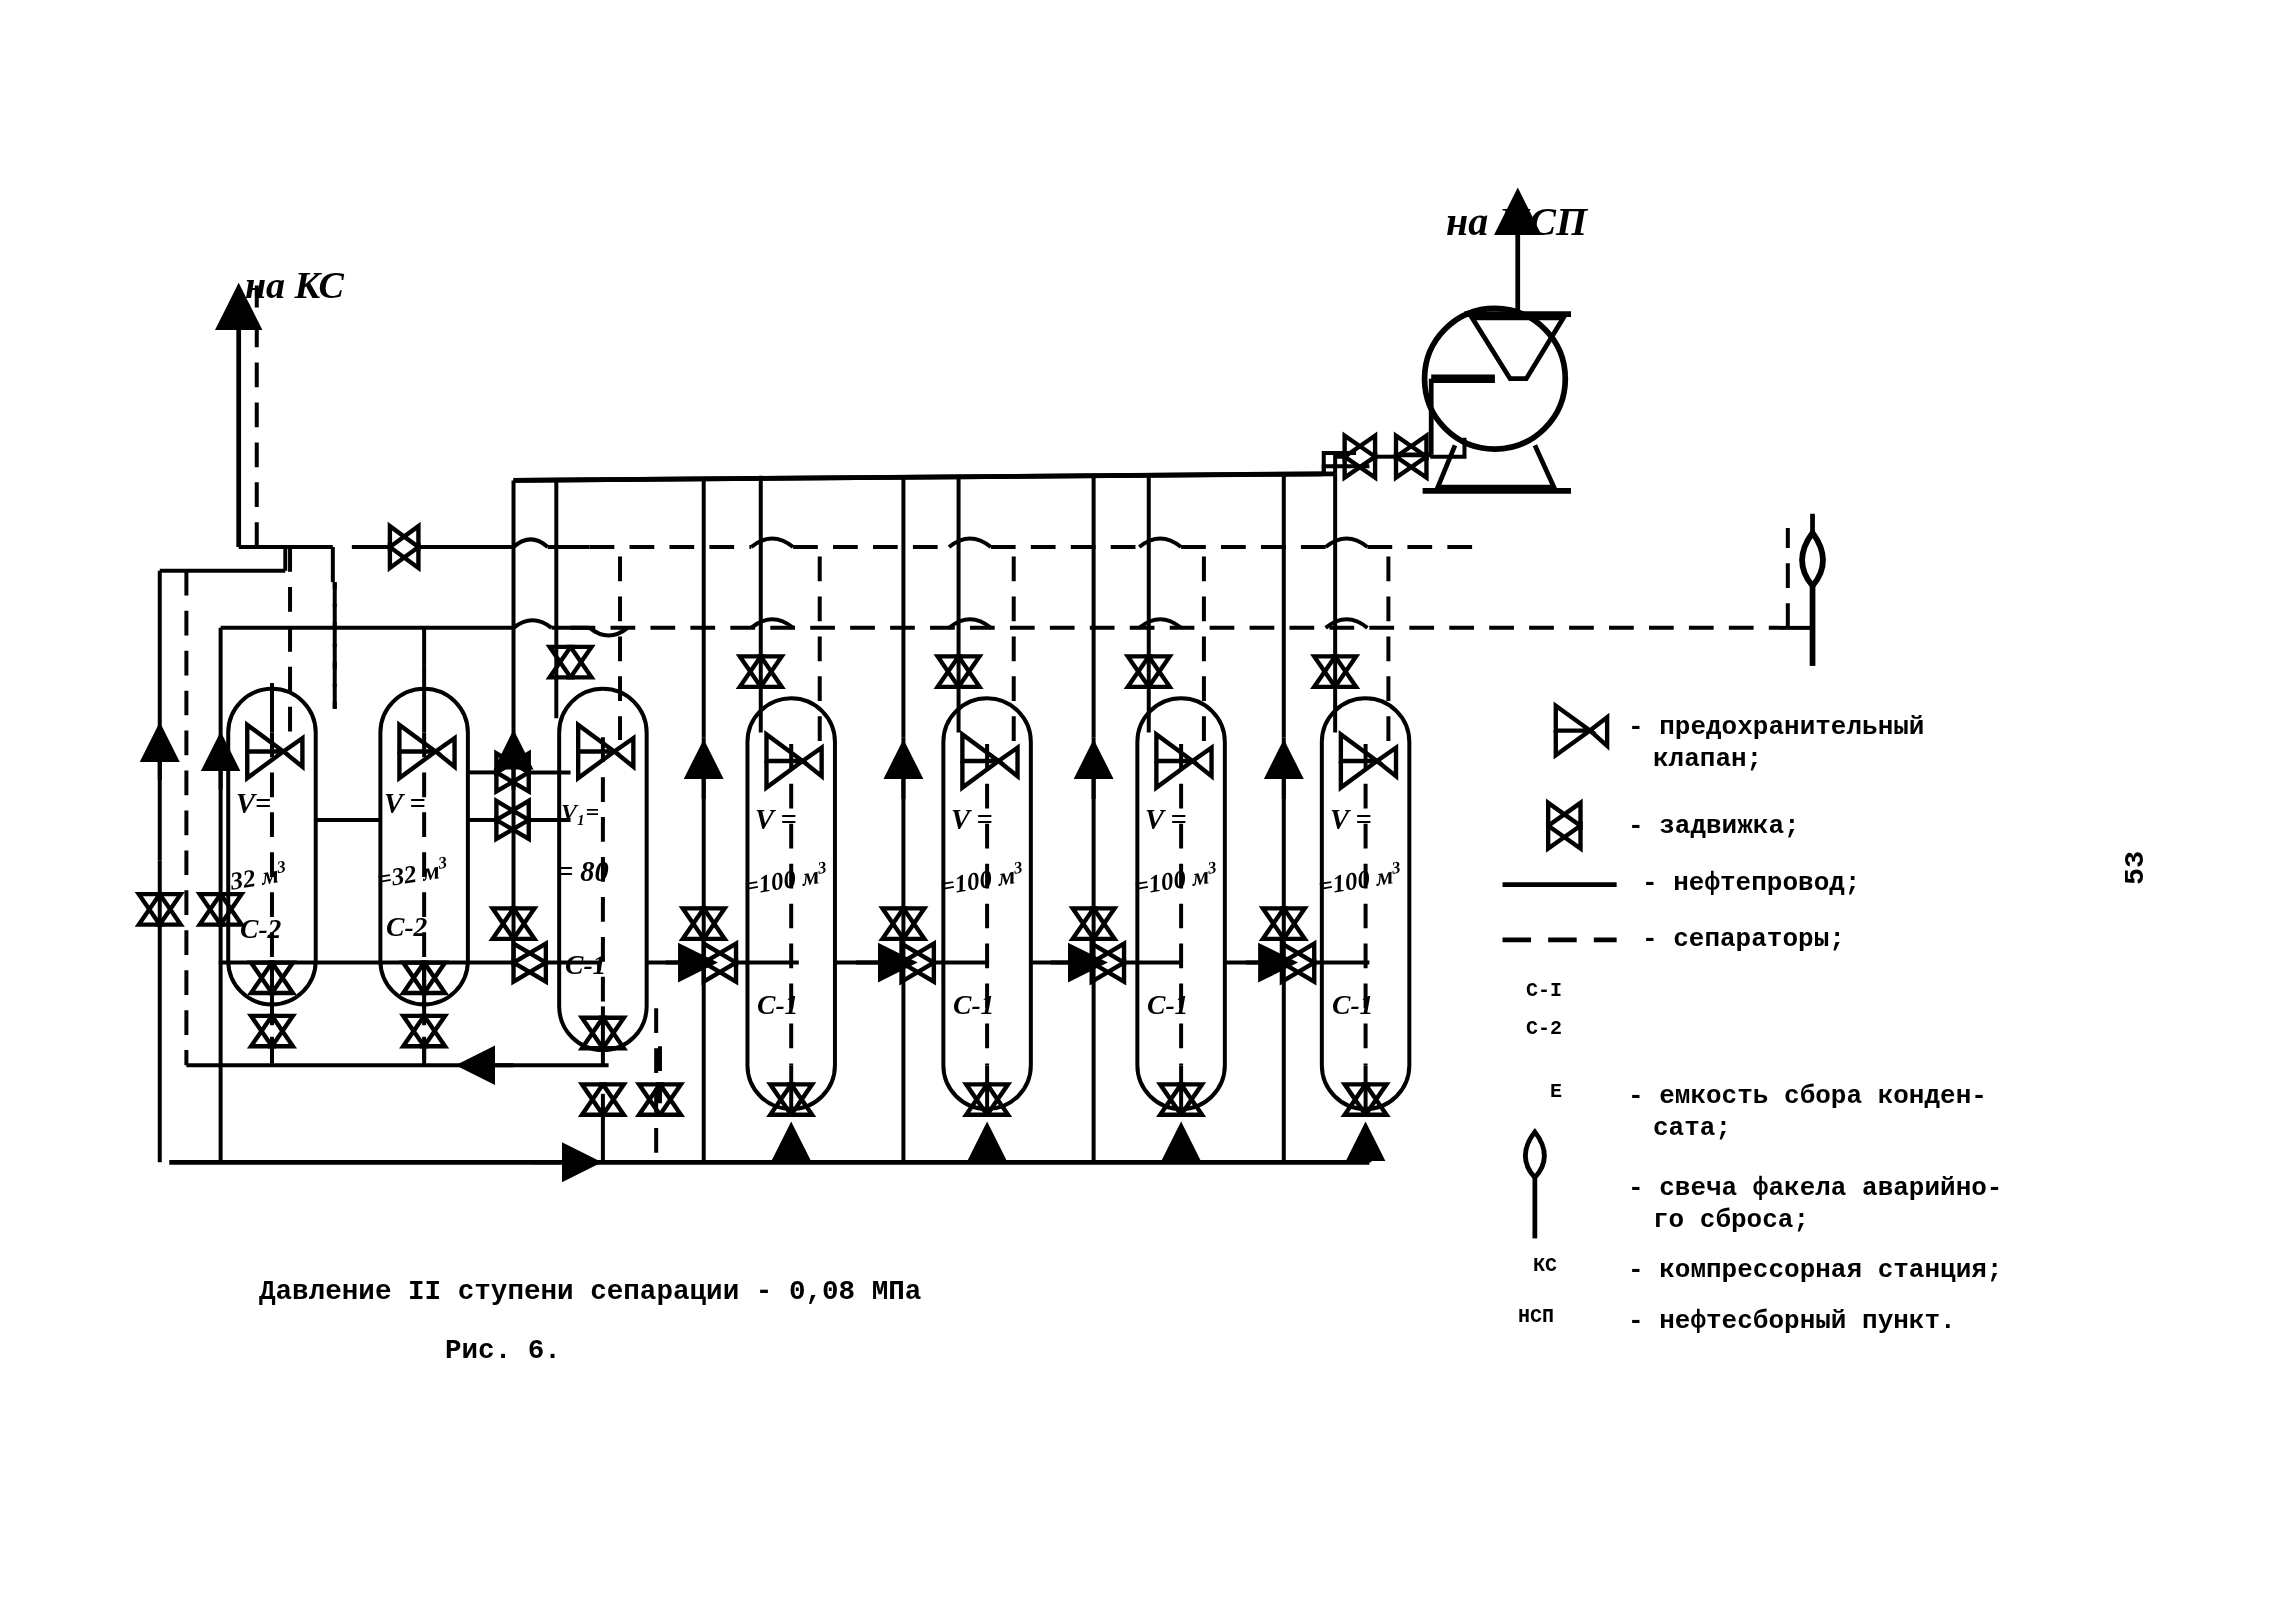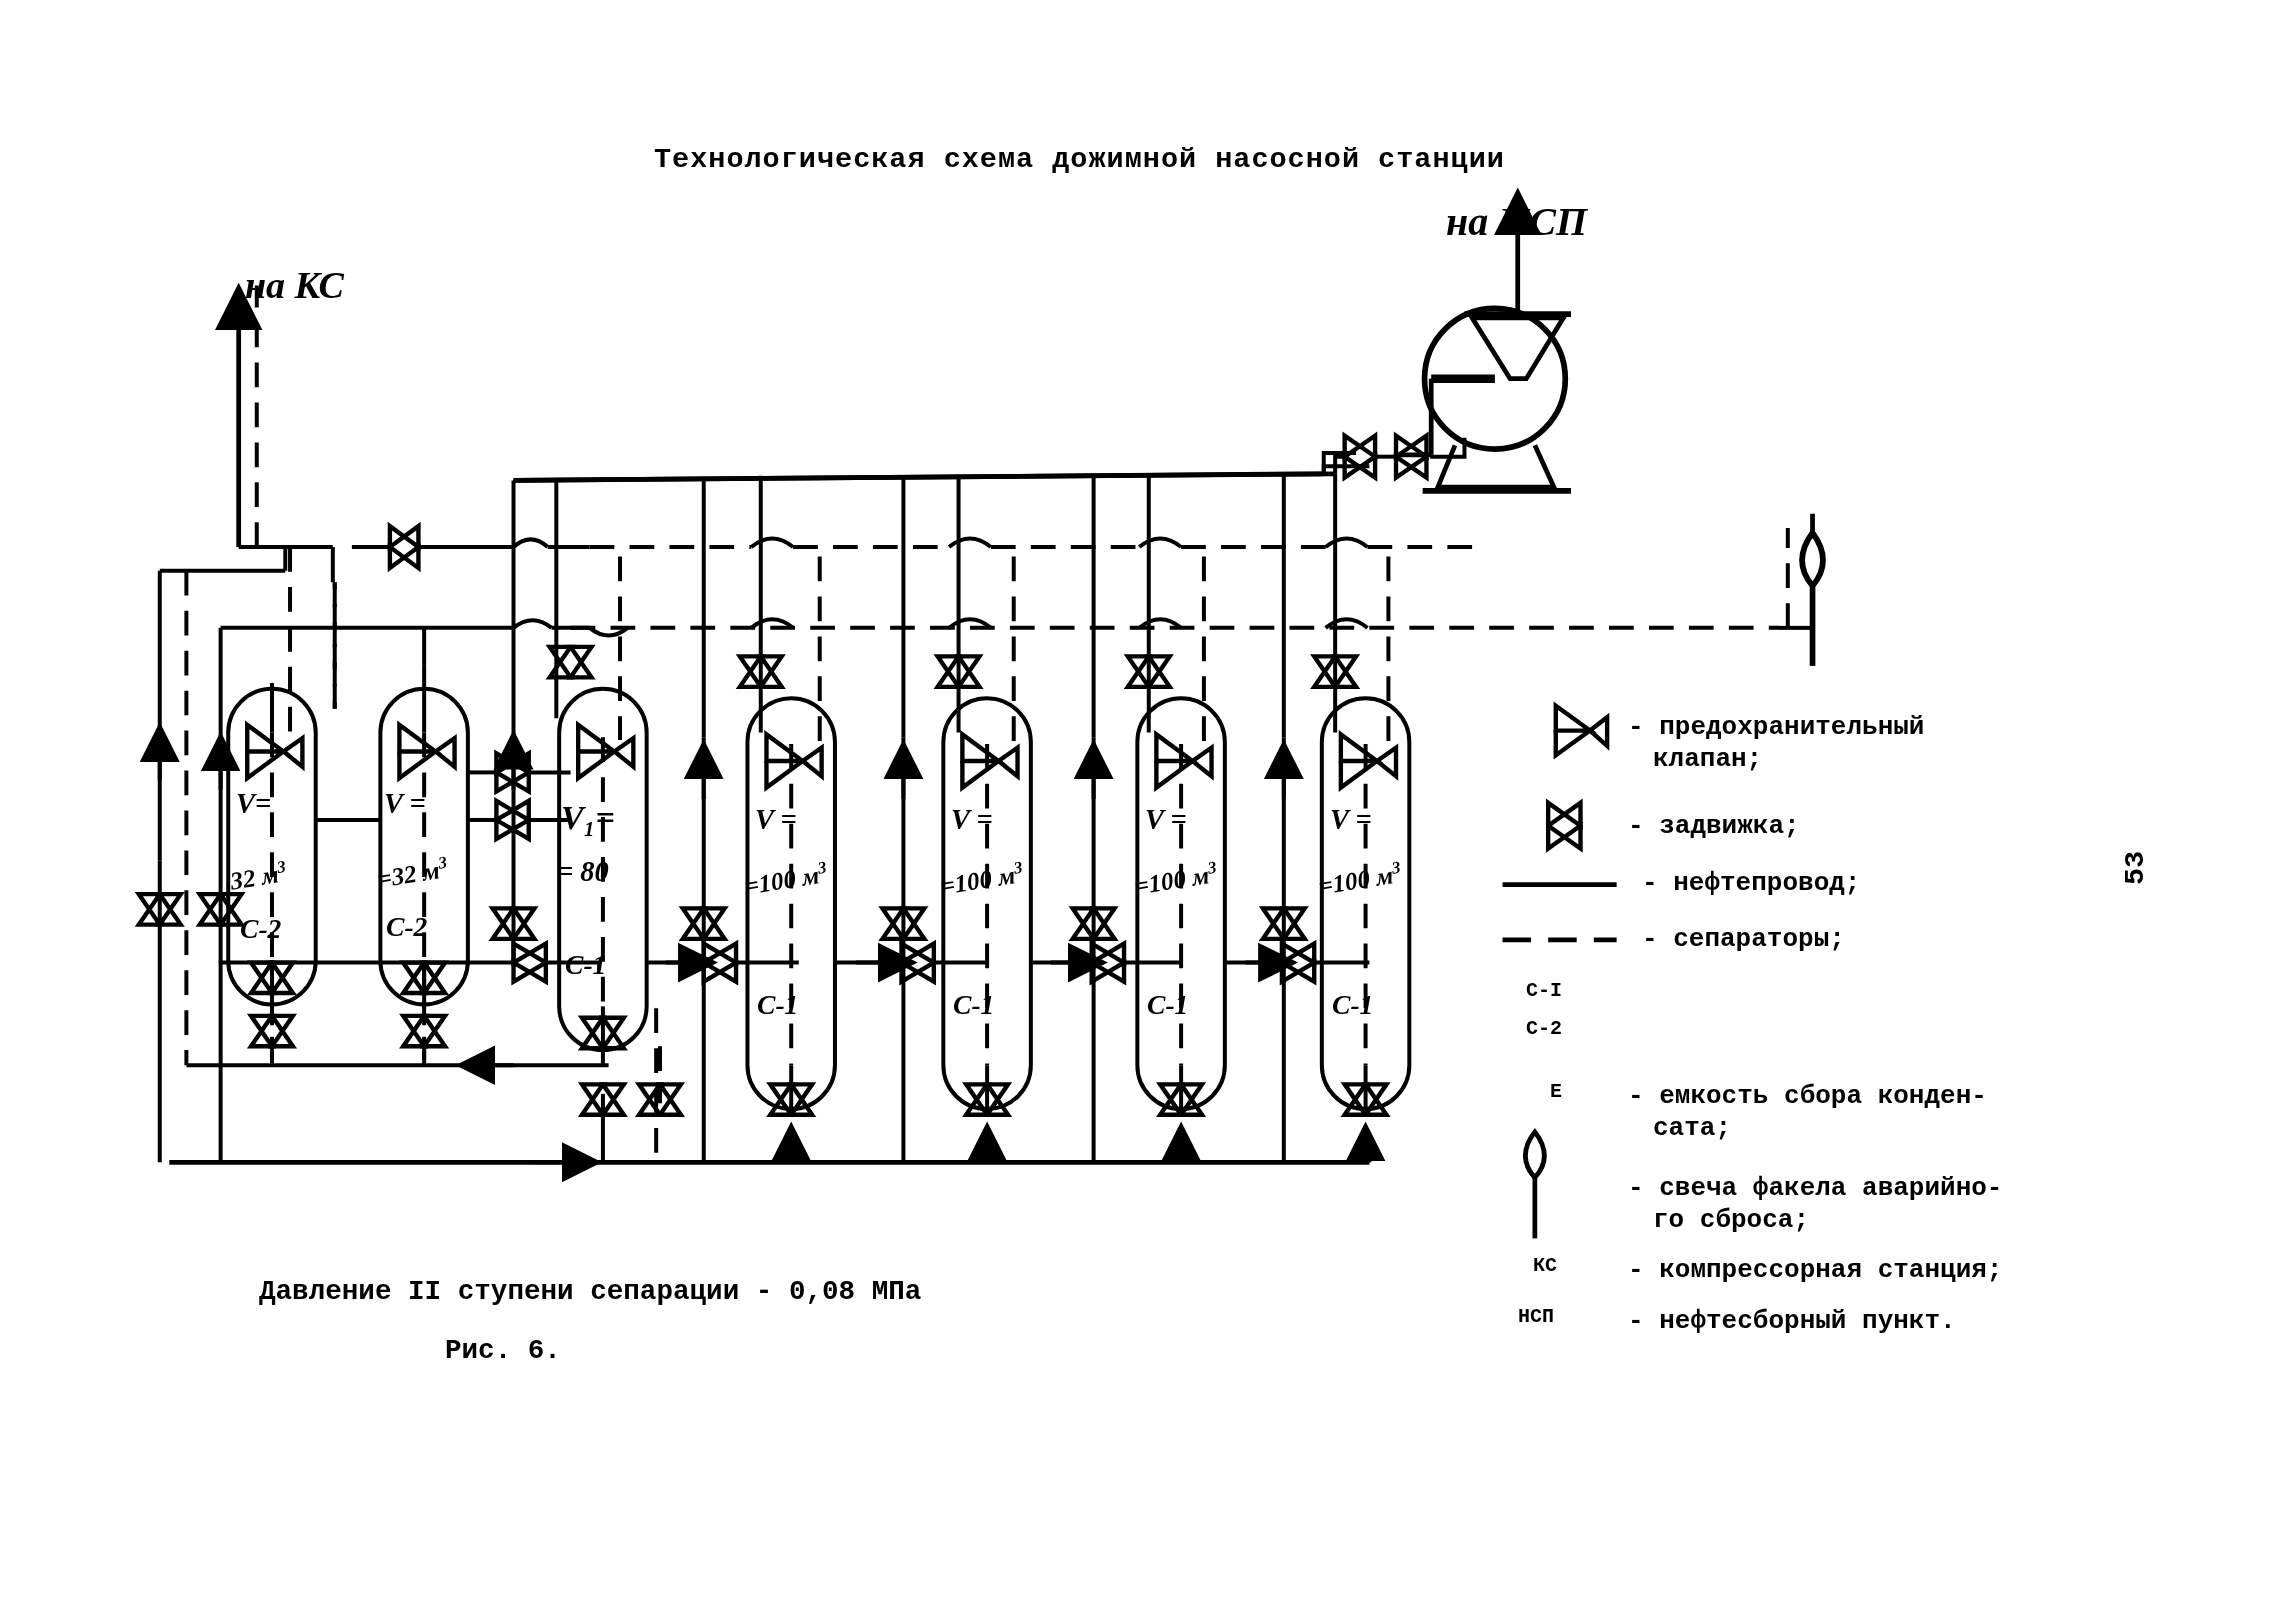--- a/index.html
+++ b/index.html
@@ -436,34 +436,33 @@
 
     <path d="M1580 988 L1700 988" stroke-width="5" stroke-dasharray="30 18"></path>
 
     <g>
       <path d="M1614 1190 q -20 26 0 48 q 20 -22 0 -48 Z" stroke-width="5"></path>
       <path d="M1614 1238 L1614 1302" stroke-width="5"></path>
     </g>
   </g>
 </svg>
 
-<div class="ttl" style="left:654px;top:143px;">Технологическая схема дожимной насосной станции</div>
 
 <div class="hand" style="left:245px;top:263px;font-size:38px;">на КС</div>
 <div class="hand" style="left:1446px;top:198px;font-size:40px;">на НСП</div>
 
 <div class="vlab" style="left:236px;top:788px;font-size:28.5px;">V=</div>
 <div class="vlab2" style="left:230px;top:861px;"><span>32 м</span><span class="sup">3</span></div>
 <div class="vlab" style="left:240px;top:913px;font-size:27.6px;">С-2</div>
 
 <div class="vlab" style="left:384px;top:788px;font-size:28.5px;">V =</div>
 <div class="vlab2" style="left:377px;top:858px;"><span>=32 м</span><span class="sup">3</span></div>
 <div class="vlab" style="left:386px;top:911px;font-size:27.6px;">С-2</div>
 
-<div class="vlab" style="left:561px;top:799px;font-size:34px;">V₁=</div>
+<div class="vlab" style="left:561px;top:799px;font-size:24px;">V₁=</div>
 <div class="vlab" style="left:557px;top:856px;font-size:28.5px;">= 80</div>
 <div class="vlab" style="left:565px;top:949px;font-size:27.6px;">С-1</div>
 
 <div class="vlab" style="left:755px;top:804px;font-size:28.5px;">V =</div>
 <div class="vlab2" style="left:744px;top:864px;"><span>=100 м</span><span class="sup">3</span></div>
 <div class="vlab" style="left:757px;top:989px;font-size:27.6px;">С-1</div>
 
 <div class="vlab" style="left:951px;top:804px;font-size:28.5px;">V =</div>
 <div class="vlab2" style="left:940px;top:864px;"><span>=100 м</span><span class="sup">3</span></div>
 <div class="vlab" style="left:953px;top:989px;font-size:27.6px;">С-1</div>

